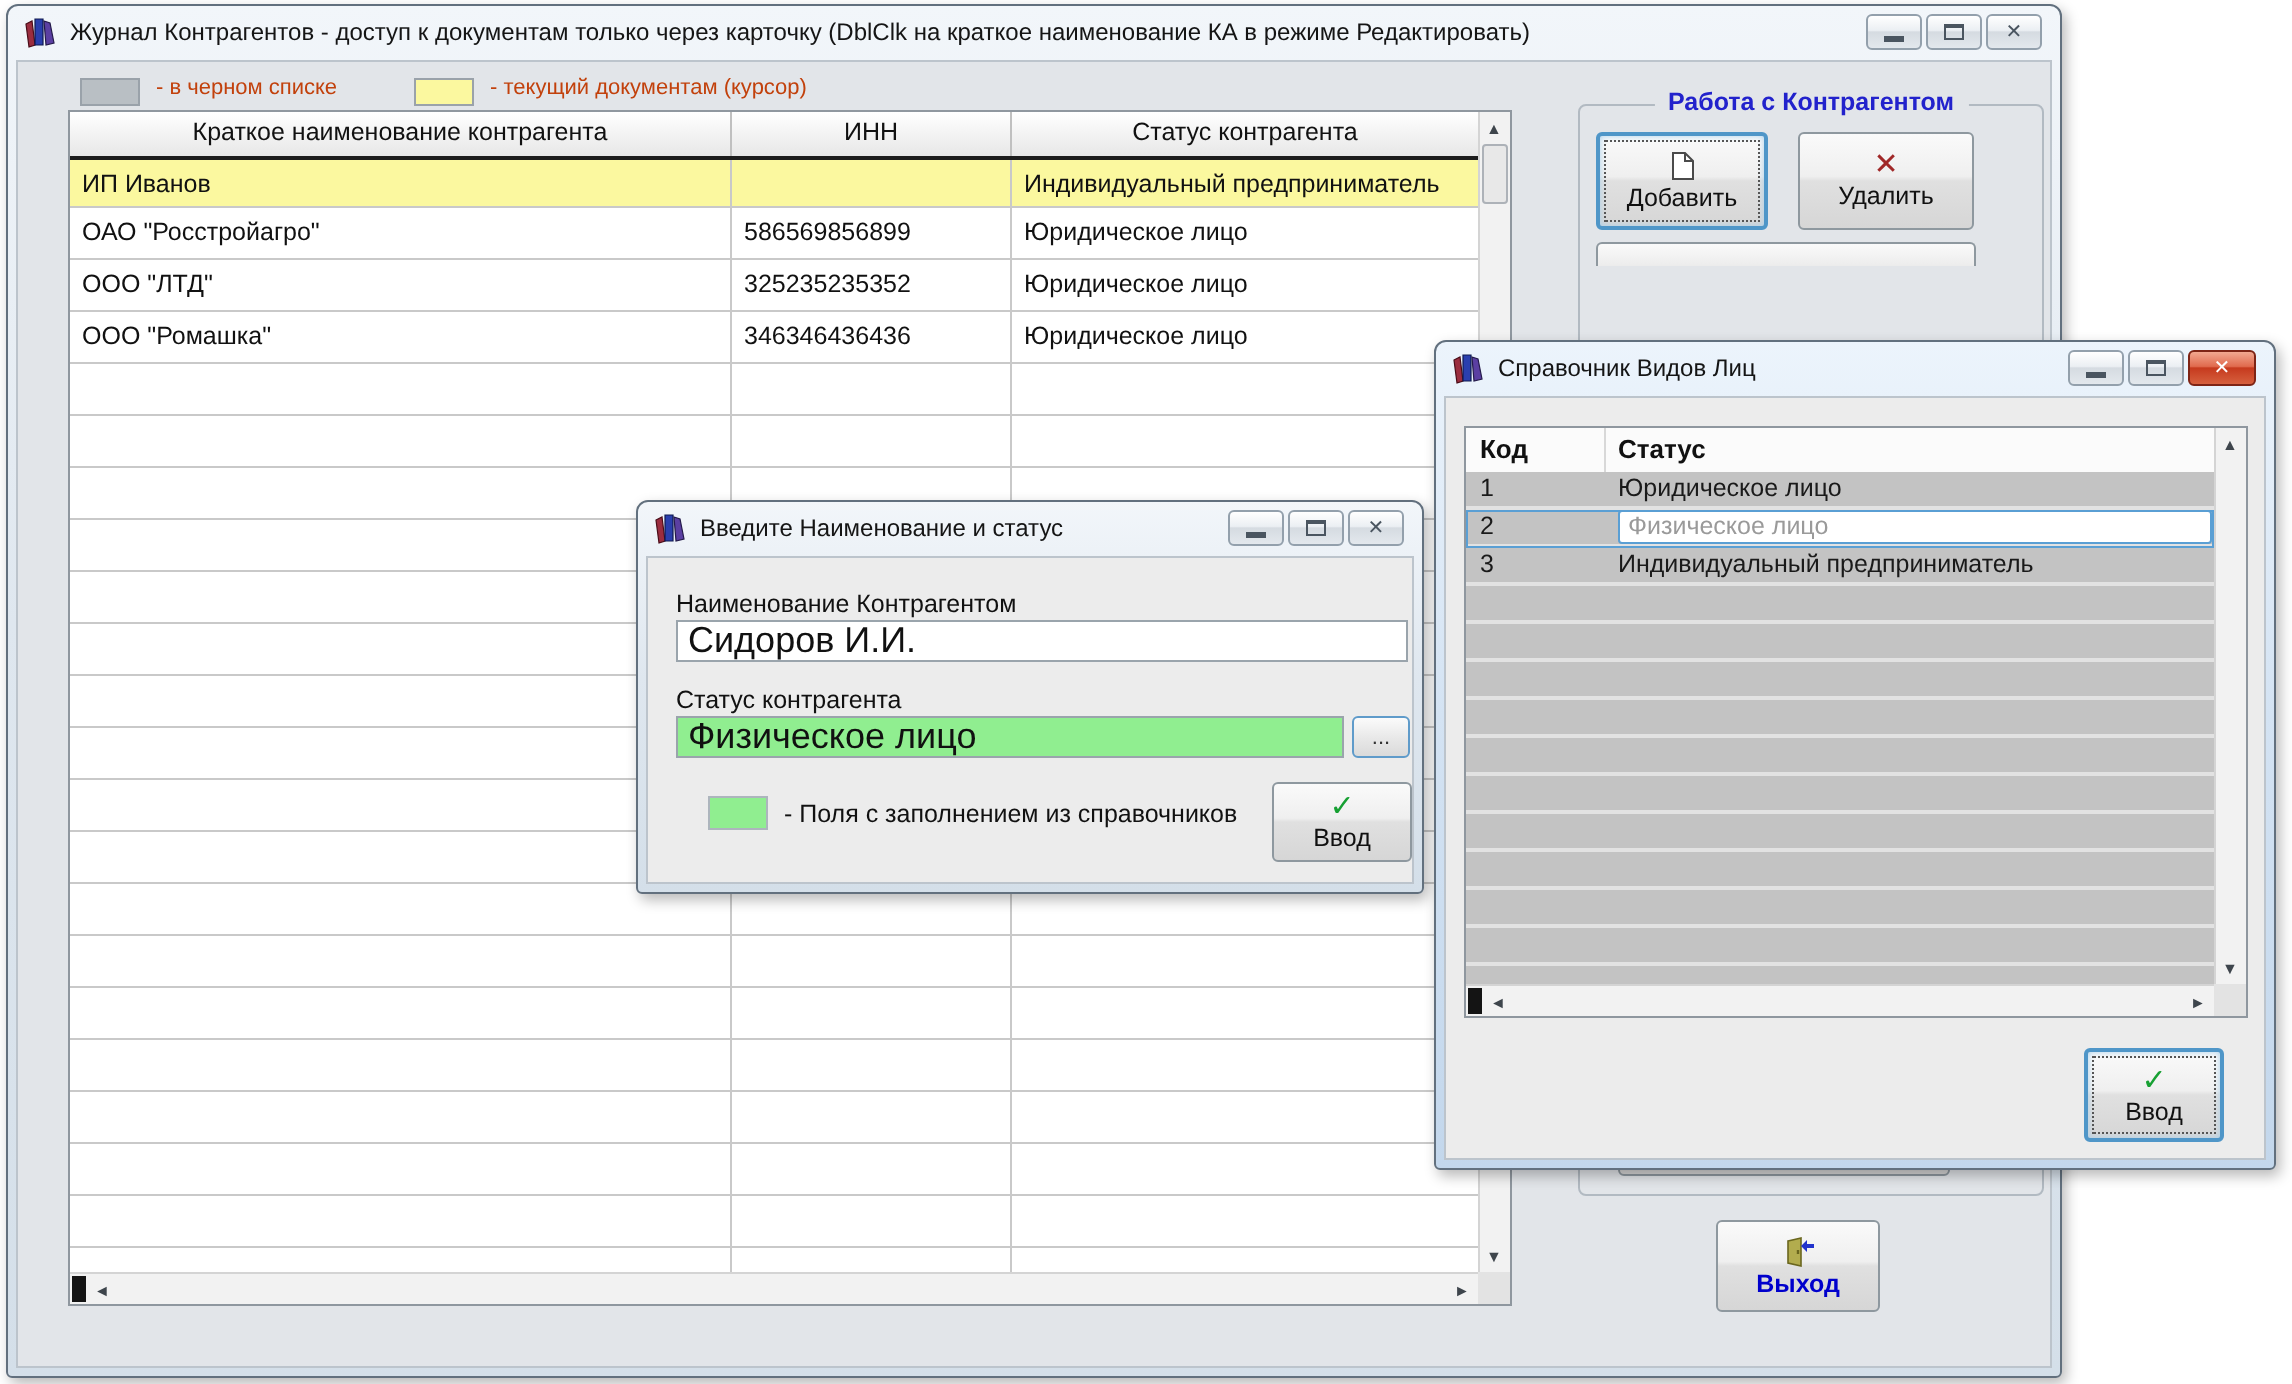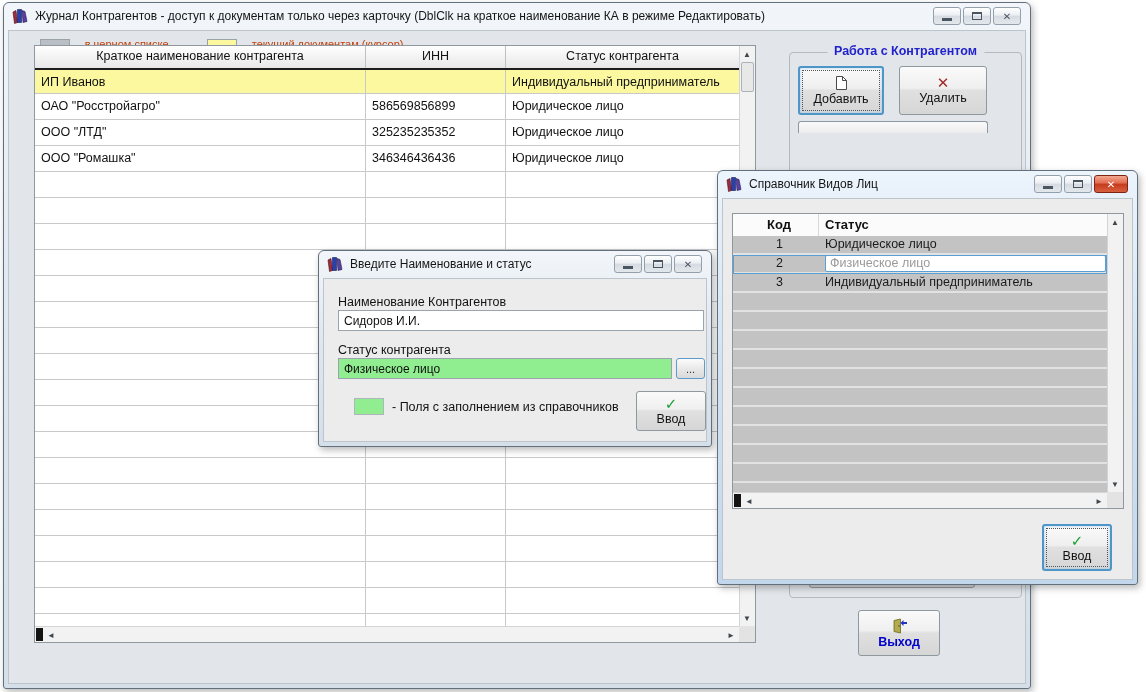--- a/index.html
+++ b/index.html
@@ -72,33 +72,33 @@
   .check{color:var(--check-green);font-weight:bold;font-size:15px;line-height:15px;}
   .mini-btn{position:absolute;box-sizing:border-box;border:1px solid #5f9bca;border-radius:3px;
     background:linear-gradient(#fbfbfb,#e9e9e9 50%,#dadada);font-size:11px;color:#333;
     display:flex;align-items:center;justify-content:center;}
   .hidden-sliver{position:absolute;box-sizing:border-box;border:1px solid #8e989f;border-bottom:none;
     border-radius:3px 3px 0 0;background:linear-gradient(#fafafa,#ececec);}
 
   
   .fld-label{position:absolute;font-size:12.5px;color:#111;white-space:nowrap;}
   .textbox{position:absolute;box-sizing:border-box;border:1px solid #9aa4ac;background:#fff;
-    font-family:"Liberation Sans",sans-serif;font-size:12px;color:#111;padding:0 6px 0 5px;}
+    font-family:"Liberation Sans",sans-serif;font-size:18px;color:#111;padding:0 6px 0 5px;}
   .textbox.green{background:var(--reference-green);}
 
   
   .rgrid{position:absolute;background:#fff;border:1px solid #8f979f;box-sizing:border-box;overflow:hidden;}
   .rhead{position:absolute;left:0;top:0;right:16px;height:22px;display:flex;background:#fbfbfb;
     border-bottom:1px solid #8c8c8c;}
   .rhcell{font-size:13px;font-weight:bold;color:#111;line-height:21px;padding-left:7px;box-sizing:border-box;white-space:nowrap;}
   .rbody{position:absolute;left:0;top:22px;right:16px;bottom:16px;overflow:hidden;}
   .rrow{display:flex;height:19px;box-sizing:border-box;background:var(--row-gray);border-bottom:2px solid #e2e2e2;}
   .rrow.sel{outline:1px solid var(--focus-blue);outline-offset:-1px;}
   .rcell{font-size:12.5px;color:#1a1a1a;line-height:17px;padding-left:7px;box-sizing:border-box;overflow:hidden;white-space:nowrap;}
-  .r-code{width:86px;text-align:center;} .r-status{flex:1;padding-left:6px;}
+  .r-code{width:70px;} .r-status{flex:1;padding-left:6px;}
   .sel-cell{background:#fff;border:1px solid var(--focus-blue);border-radius:2px;color:#9a9a9a;
     height:17px;line-height:15px;box-sizing:border-box;padding-left:4px;margin-right:1px;font-size:12.5px;}
 </style>
 </head>
 <body>
 
 <div class="page">
 
   <div class="window inactive" style="left:3px;top:2px;width:1028px;height:687px;z-index:1;">
     <div class="titlebar">
@@ -118,21 +118,21 @@
         <span class="winbtn">✕</span>
       </span>
     </div>
     <div class="client main-bg">
 
       <span class="swatch" style="left:31px;top:8px;background:var(--blacklist-gray);"></span>
       <span class="legend-label" style="left:69px;top:7px;">- в черном списке</span>
       <span class="swatch" style="left:198px;top:8px;background:var(--highlight-yellow);"></span>
       <span class="legend-label" style="left:236px;top:7px;">- текущий документам (курсор)</span>
 
-      <div class="grid" style="left:25px;top:14px;width:722px;height:598px;">
+      <div class="grid" style="left:25px;top:24px;width:722px;height:598px;">
         <div class="ghead">
           <div class="hcell c-name">Краткое наименование контрагента</div>
           <div class="hcell c-inn">ИНН</div>
           <div class="hcell c-status">Статус контрагента</div>
         </div>
         <div class="gbody">
             <div class="trow hl">
               <div class="tcell c-name">ИП Иванов</div>
               <div class="tcell c-inn"></div>
               <div class="tcell c-status">Индивидуальный предприниматель</div>
@@ -309,21 +309,21 @@
         <span class="winbtn">
             <span class="g-min"></span>
           </span>
         <span class="winbtn">
             <span class="g-max"></span>
           </span>
         <span class="winbtn">✕</span>
       </span>
     </div>
     <div class="client dlg-bg">
-      <span class="fld-label" style="left:14px;top:16px;">Наименование Контрагентов</span>
+      <span class="fld-label" style="left:14px;top:16px;">Наименование Контрагентом</span>
       <input class="textbox" style="left: 14px; top: 31px; width: 366px; height: 21px;" readonly="" value="Сидоров И.И.">
       <span class="fld-label" style="left:14px;top:64px;">Статус контрагента</span>
       <input class="textbox green" style="left: 14px; top: 79px; width: 334px; height: 21px;" readonly="" value="Физическое лицо">
       <span class="mini-btn" style="left:352px;top:79px;width:29px;height:21px;">...</span>
       <span class="swatch" style="left:30px;top:119px;width:30px;height:17px;background:var(--reference-green);border-color:#adb5bd;"></span>
       <span class="fld-label" style="left:68px;top:121px;">- Поля с заполнением из справочников</span>
       <div class="push" style="left:312px;top:112px;width:70px;height:40px;">
         <span class="check">✓</span>
         <span class="blab">Ввод</span>
       </div>

